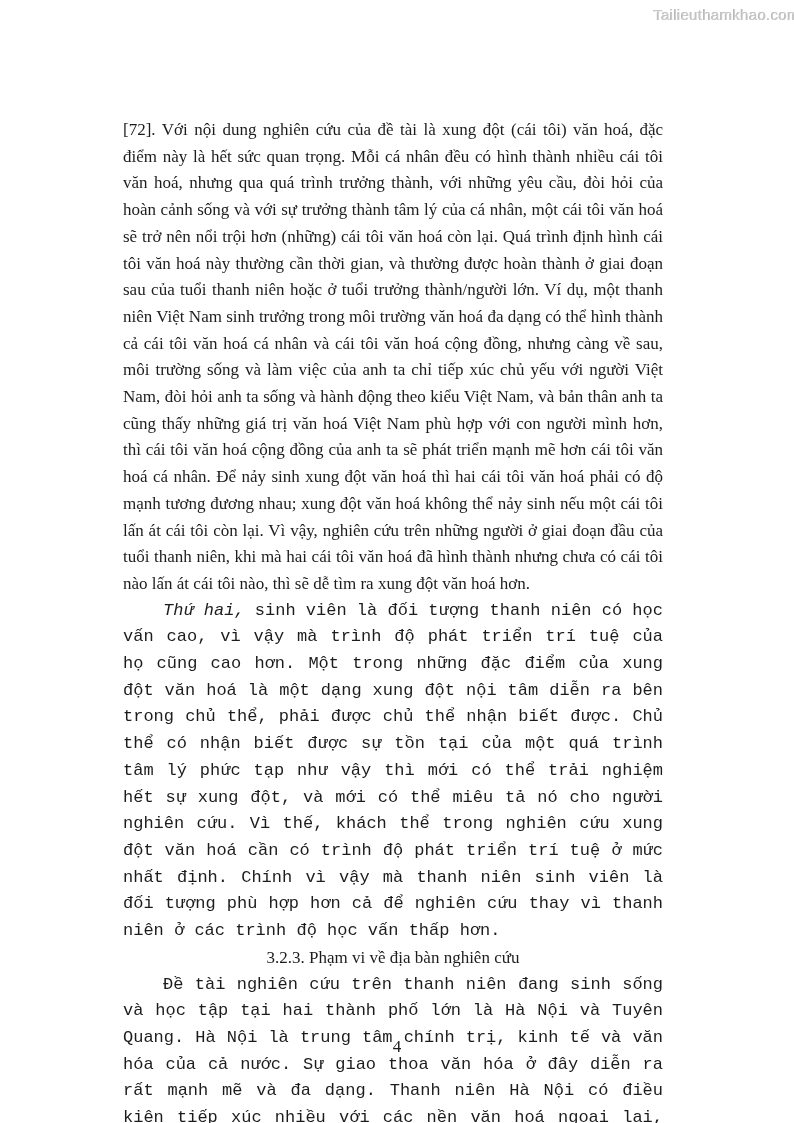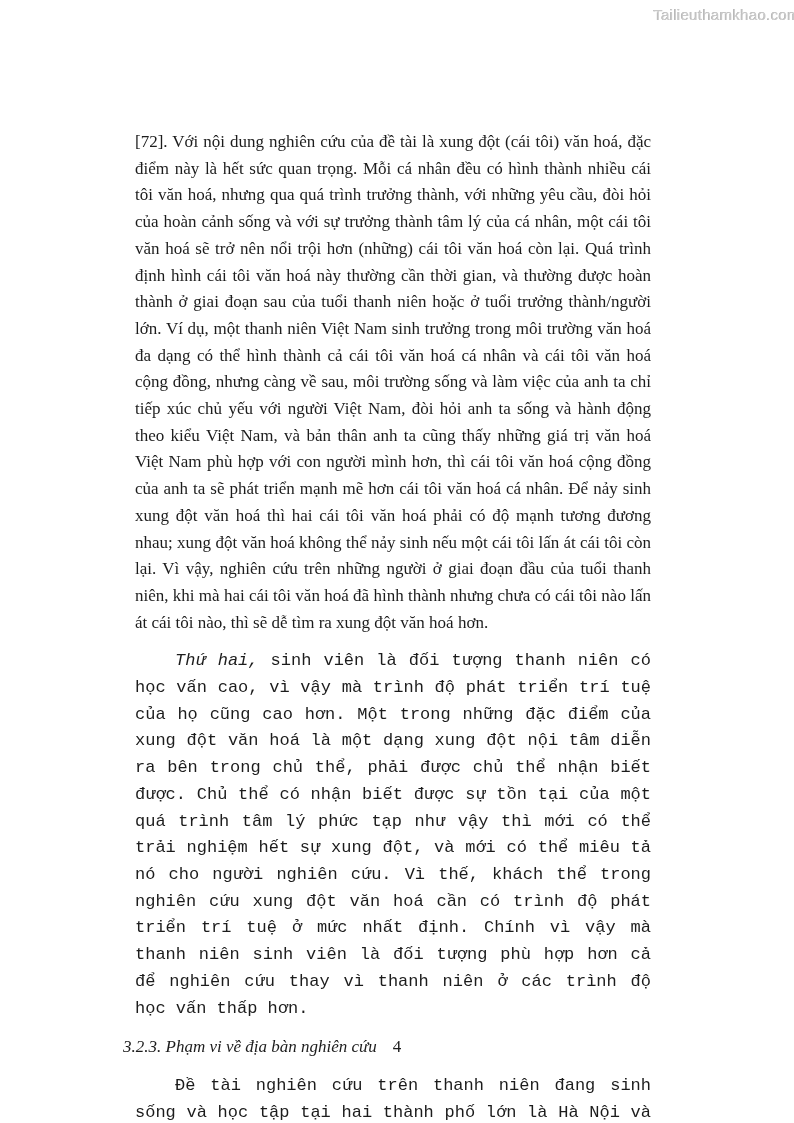--- a/index.html
+++ b/index.html
@@ -29,35 +29,34 @@
     letter-spacing: 0.3px;
     user-select: none;
   }
   .content {
     position: absolute;
     top: 117px;
     left: 123px;
     width: 540px;
   }
   .para {
-    margin: 12px;
+    margin: 0;
     font-size: 17px;
     line-height: 26.7px;
     text-align: justify;
   }
   .indent {
     text-indent: 40px;
     font-family: Liberation Mono, monospace;
   }
   .heading {
     margin: 0;
     font-size: 17px;
     line-height: 26.7px;
-    font-style: italic;
-    text-align: left;
+    text-align: center;
   }
   .italic {
     font-style: italic;
   }
   .footer {
     position: absolute;
     top: 1036px;
     left: 0;
     width: 794px;
     text-align: center;

